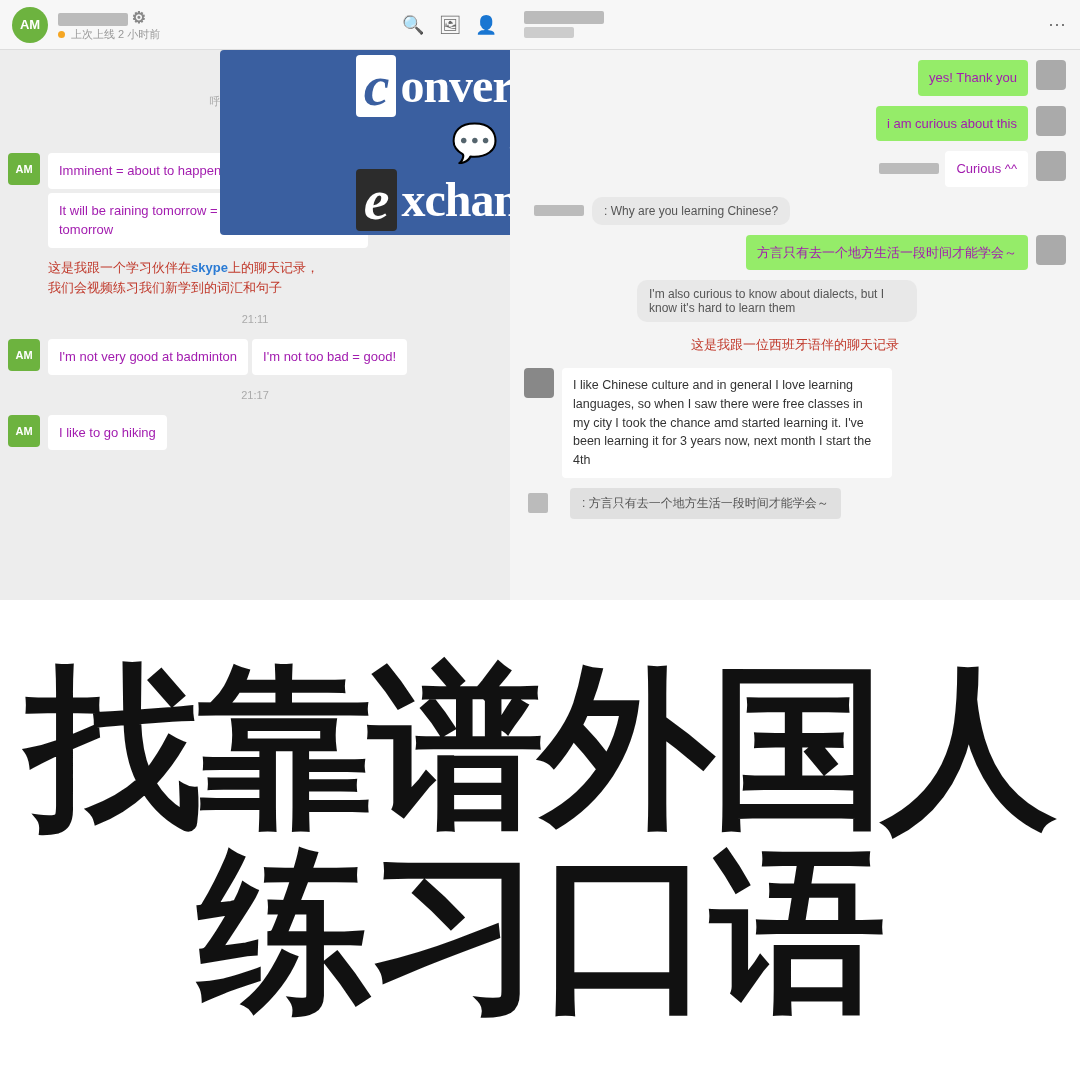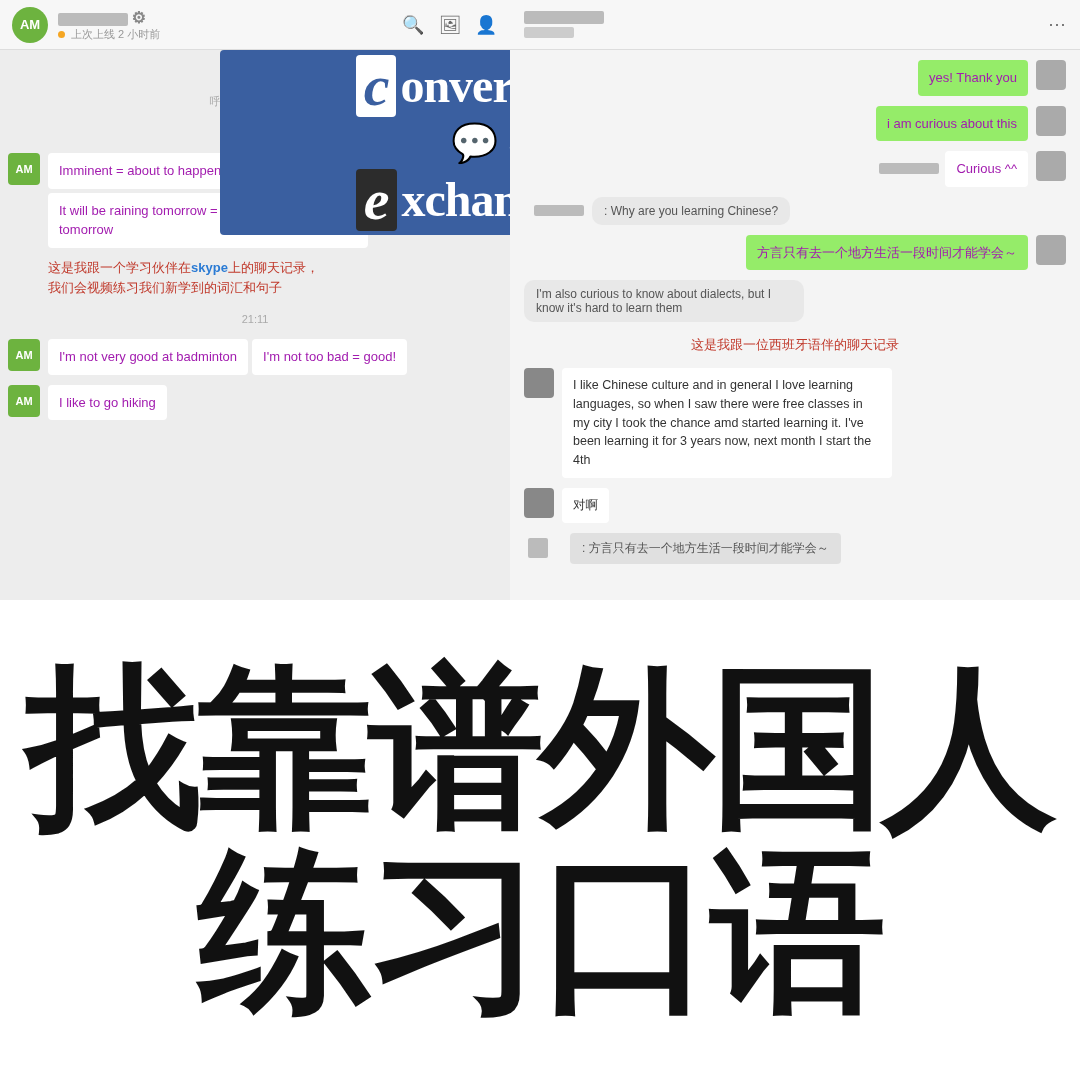--- a/index.html
+++ b/index.html
@@ -365,20 +365,21 @@
       <div class="timestamp">21:11</div>
 
       <div class="msg-row">
         <div class="msg-avatar">AM</div>
         <div style="display:flex;flex-direction:row;gap:4px;">
           <div class="msg-bubble left-bubble">I'm not very good at badminton</div>
           <div class="msg-bubble left-bubble">I'm not too bad = good!</div>
         </div>
       </div>
 
+      <div class="timestamp">21:17</div>
 
       <div class="msg-row">
         <div class="msg-avatar">AM</div>
         <div class="msg-bubble left-bubble">I like to go hiking</div>
       </div>
     </div>
 
     <div class="ce-logo-overlay">
       <div class="ce-logo-text">
         <div class="line1">
@@ -436,35 +437,31 @@
       <div style="display:flex;align-items:center;gap:8px;margin-left:10px;">
         <span style="display:inline-block;width:50px;height:11px;background:#bbb;border-radius:2px;"></span>
         <div class="note-bubble">: Why are you learning Chinese?</div>
       </div>
 
       <div class="msg-row right">
         <div class="small-avatar" style="border-radius:4px;"></div>
         <div class="msg-bubble green-bubble">方言只有去一个地方生活一段时间才能学会～</div>
       </div>
 
-      <div style="display:flex;justify-content:flex-start;margin-right:36px;">
+      <div style="display:flex;justify-content:center;margin-right:36px;">
         <div class="note-bubble">I'm also curious to know about dialects, but I know it's hard to learn them</div>
       </div>
 
       <div class="spanish-annotation">这是我跟一位西班牙语伴的聊天记录</div>
 
       <div class="spanish-chat-row">
         <div class="small-avatar" style="border-radius:4px;background:#888;"></div>
         <div class="spanish-chat-bubble">I like Chinese culture and in general I love learning languages, so when I saw there were free classes in my city I took the chance amd started learning it. I've been learning it for 3 years now, next month I start the 4th</div>
       </div>
 
-      <div class="spanish-chat-row">
-        <div class="small-avatar" style="border-radius:4px;background:#888;"></div>
-        <div class="spanish-chat-bubble">对啊</div>
-      </div>
 
       <div style="display:flex;align-items:center;gap:6px;margin-left:4px;">
         <div style="width:20px;height:20px;background:#bbb;border-radius:2px;flex-shrink:0;"></div>
         <div class="right-footer-note">: 方言只有去一个地方生活一段时间才能学会～</div>
       </div>
 
     </div>
   </div>
 </div>
 

